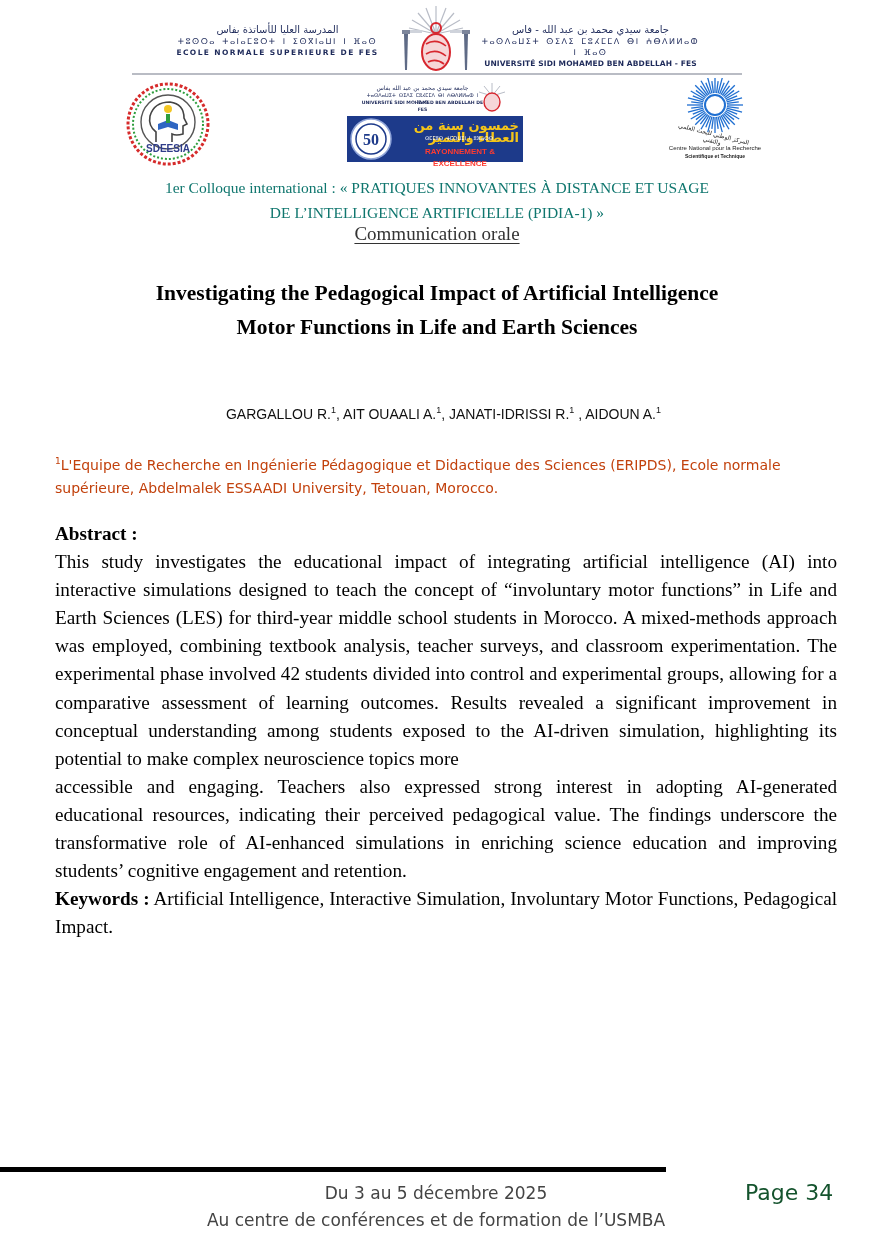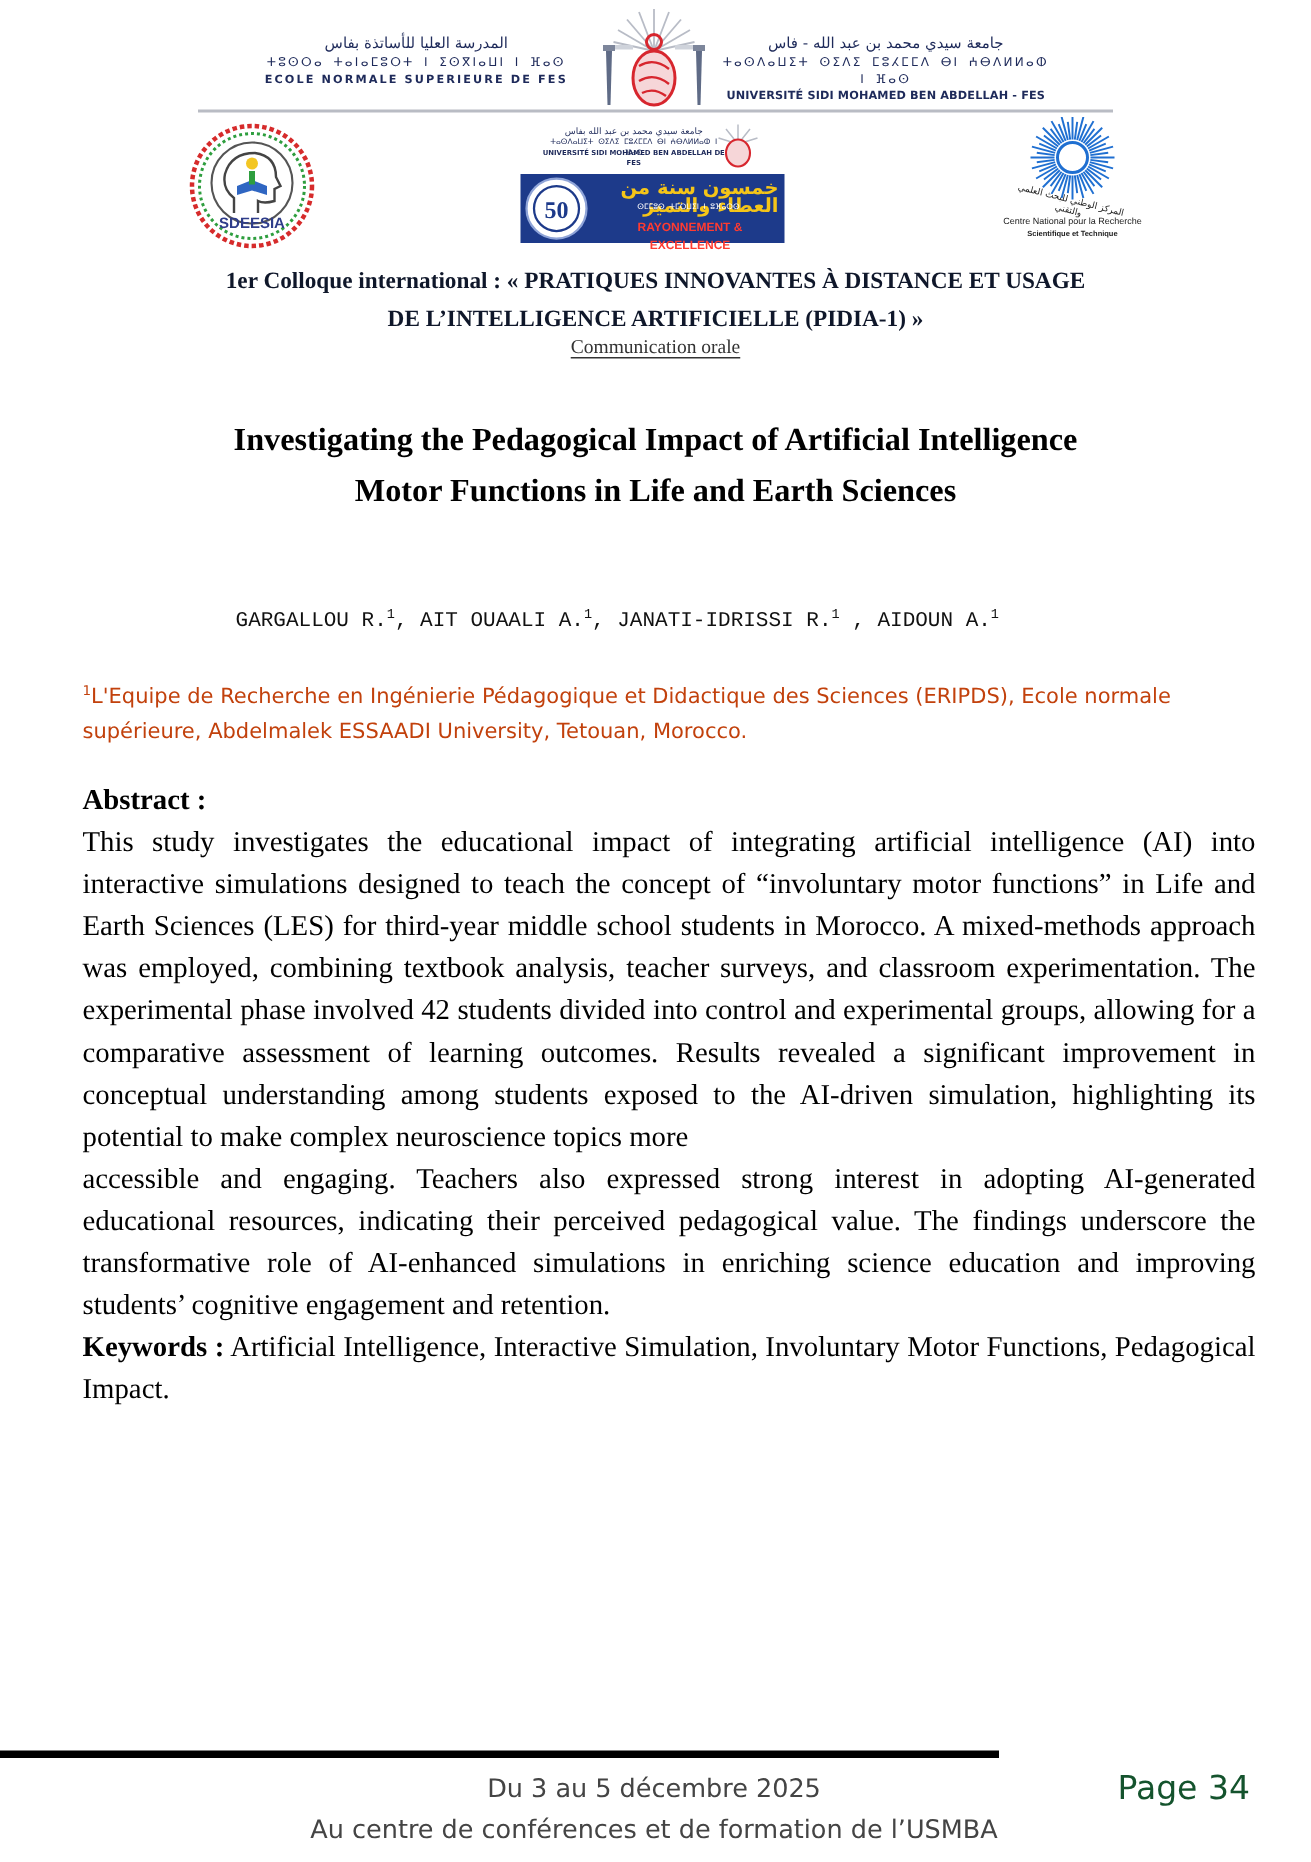--- a/index.html
+++ b/index.html
@@ -28,29 +28,29 @@
   .usmba-50 { position: absolute; left: 3px; top: 2px; width: 42px; height: 42px; }
   .banner-ar { position: absolute; left: 52px; top: 4px; width: 120px; text-align: right; color: #f5c518; font-family: "DejaVu Sans", sans-serif; font-weight: bold; font-size: 13px; line-height: 12px; }
   .banner-tif { position: absolute; left: 52px; top: 18px; width: 120px; text-align: center; color: #ffffff; font-family: "DejaVu Sans Mono", monospace; font-size: 5px; line-height: 9px; }
   .banner-fr { position: absolute; left: 52px; top: 30px; width: 122px; text-align: center; color: #ff3b30; font-family: "Liberation Sans", sans-serif; font-weight: bold; font-size: 8px; line-height: 12px; }
   .logo-cnrst { position: absolute; left: 660px; top: 78px; width: 110px; height: 86px; }
   .cnrst-ar { position: absolute; left: 8px; top: 52px; width: 90px; text-align: center; font-family: "DejaVu Sans", sans-serif; font-size: 6px; color: #222; transform: rotate(14deg); }
   .cnrst-fr1 { position: absolute; left: 0; top: 66px; width: 110px; text-align: center; font-family: "Liberation Sans", sans-serif; font-size: 6px; color: #222; line-height: 8px; }
   .cnrst-fr2 { position: absolute; left: 0; top: 74px; width: 110px; text-align: center; font-family: "Liberation Sans", sans-serif; font-size: 5px; font-weight: bold; color: #222; line-height: 8px; }
 
   
-  .conf { position: absolute; left: 60px; top: 175px; width: 754px; text-align: center; color: #0f172a; font-family: "Liberation Serif", serif; font-weight: bold; font-size: 15.5px; line-height: 25px; }
-  .comm { position: absolute; left: 0; top: 223px; width: 874px; text-align: center; font-family: "Liberation Serif", serif; font-size: 13px; color: #333; }
+  .conf { position: absolute; left: 60px; top: 175px; width: 754px; text-align: center; color: #0f766e; font-family: "Liberation Serif", serif; font-weight: normal; font-size: 15.5px; line-height: 25px; }
+  .comm { position: absolute; left: 0; top: 223px; width: 874px; text-align: center; font-family: "Liberation Serif", serif; font-size: 19px; color: #333; }
   .comm span { text-decoration: underline; text-underline-offset: 3px; }
 
   
   .title { position: absolute; left: 50px; top: 276px; width: 774px; text-align: center; font-family: "Liberation Serif", serif; font-weight: bold; font-size: 21.5px; line-height: 34px; color: #000000; }
 
   
-  .authors { position: absolute; left: 0; top: 405px; width: 823px; text-align: center; font-family: Liberation Mono, monospace; font-size: 14px; color: #111; }
+  .authors { position: absolute; left: 0; top: 405px; width: 823px; text-align: center; font-family: Liberation Sans, sans-serif; font-size: 14px; color: #111; padding-left: 32px; }
   .authors sup, .affil sup { font-size: 9px; }
   .affil { position: absolute; left: 55px; top: 450px; width: 800px; font-family: "DejaVu Sans", sans-serif; font-size: 14px; line-height: 23px; color: #c2410c; }
 
   
   .abstract { position: absolute; left: 55px; top: 520px; width: 782px; font-family: "Liberation Serif", serif; font-size: 19.2px; line-height: 28.1px; color: #000; }
   .abs-head { font-weight: bold; }
   .abs-p { text-align: justify; margin: 0; }
   .abs-p.last-break { text-align-last: left; }
   .kw-label { font-weight: bold; }
 

